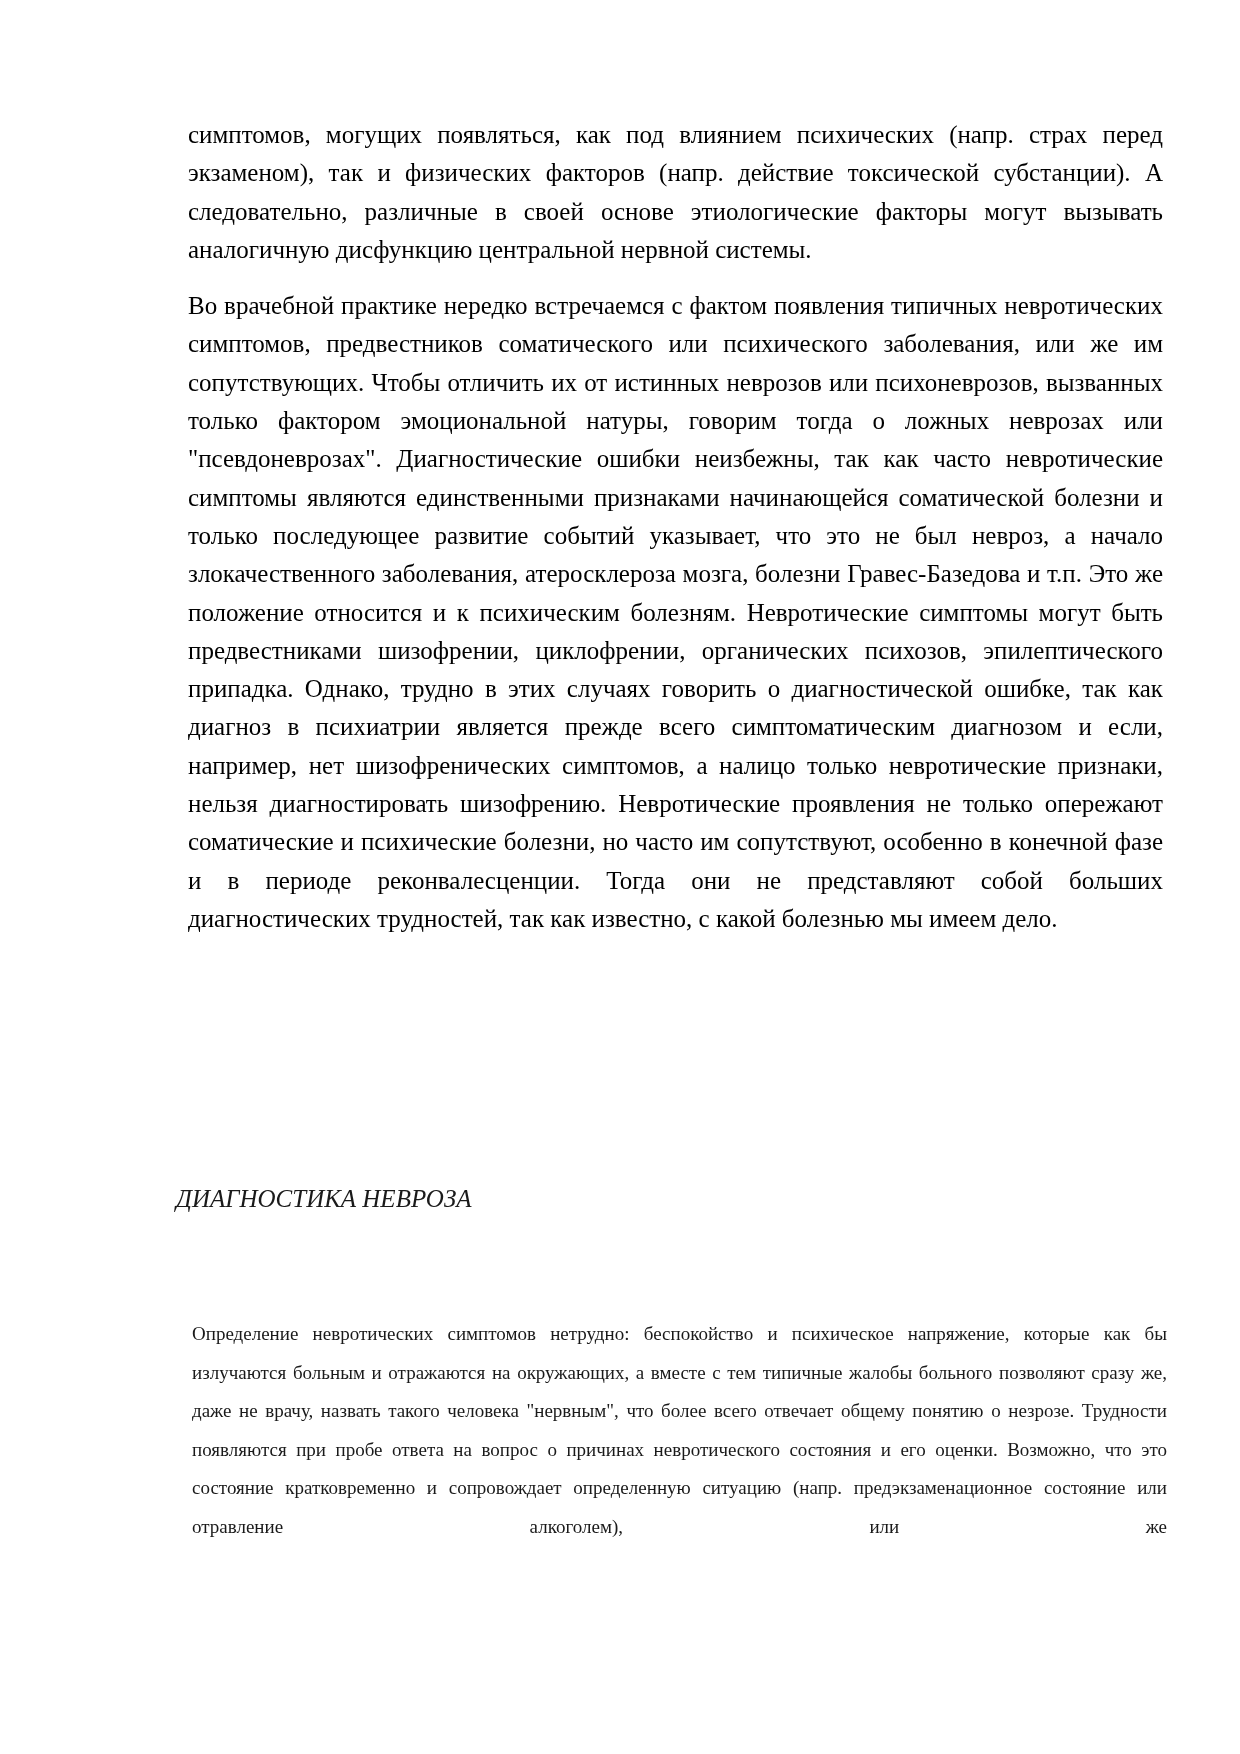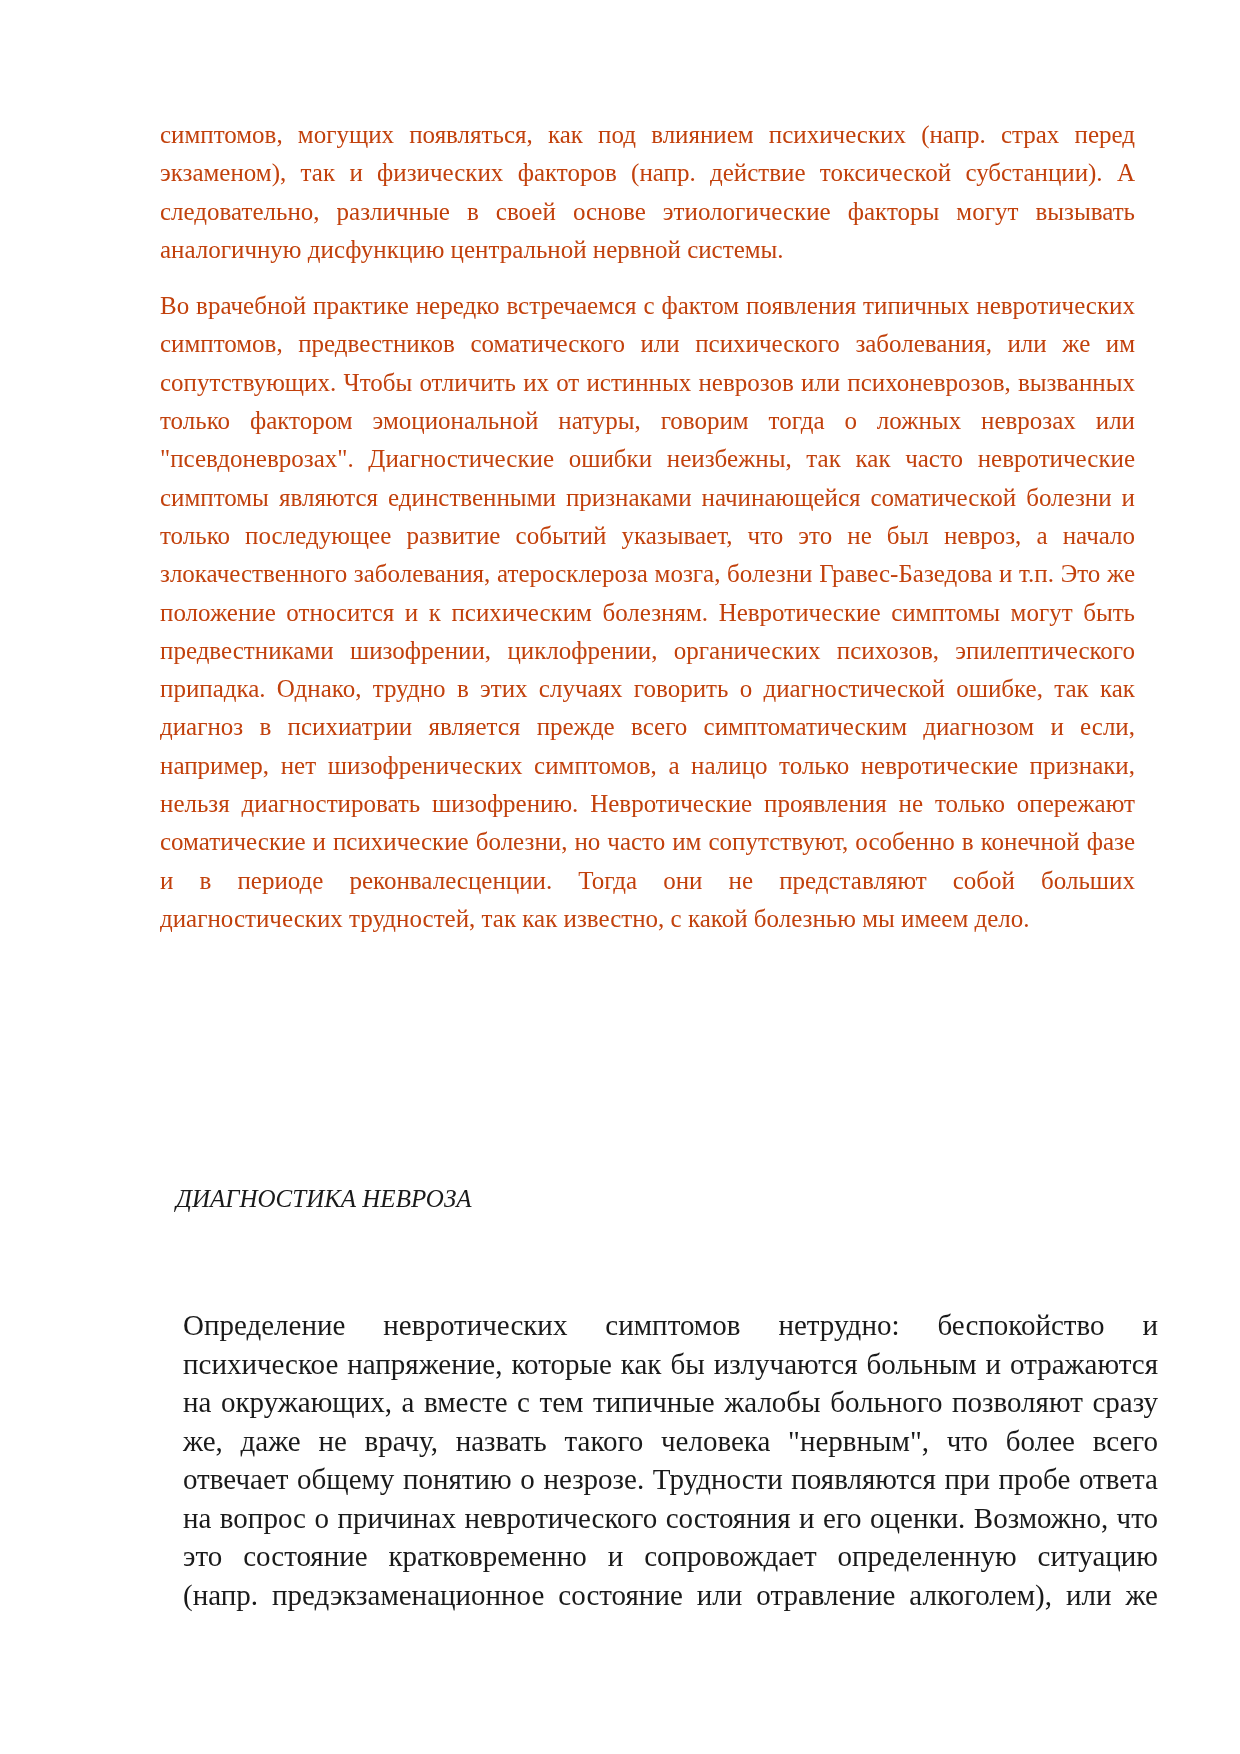--- a/index.html
+++ b/index.html
@@ -1,33 +1,33 @@
 <!DOCTYPE html>
 <html><head>
 <meta charset="utf-8">
 <style>
   html, body { margin:0; padding:0; background:#ffffff; }
   body { width:1240px; height:1754px; position:relative; overflow:hidden; }
   .page {
-    position:absolute; left:160px; top:116px; width:975px;
+    position:absolute; left:188px; top:116px; width:975px;
     font-family:"Liberation Serif","DejaVu Serif",serif;
-    font-size:25px; line-height:38.3px; color:#c2410c;
+    font-size:25px; line-height:38.3px; color:#000000;
     text-align:justify;
   }
   .para { margin:0; text-align:justify; }
   .p1 { margin-bottom:18px; }
   .heading {
     position:absolute; left:176px; top:1180px;
     font-family:"Liberation Serif","DejaVu Serif",serif;
     font-size:25px; line-height:38px; color:#1a1a1a; margin:0; font-weight:normal;font-style:italic;
   }
   .p3 {
     position:absolute; left:176px; top:1299px; width:975px;
     font-family:"Liberation Serif","DejaVu Serif",serif;
-    font-size:29px; line-height:38.5px; color:#1a1a1a; text-align:justify; margin:7px;
+    font-size:19px; line-height:38.5px; color:#1a1a1a; text-align:justify; margin:16px;
   }
   .last { text-align-last:justify; }
 </style>
 </head>
 <body>
 
 <div class="page">
   <p class="para p1">симптомов, могущих появляться, как под влиянием психических (напр. страх перед экзаменом), так и физических факторов (напр. действие токсической субстанции). А следовательно, различные в своей основе этиологические факторы могут вызывать аналогичную дисфункцию центральной нервной системы.</p>
   <p class="para">Во врачебной практике нередко встречаемся с фактом появления типичных невротических симптомов, предвестников соматического или психического заболевания, или же им сопутствующих. Чтобы отличить их от истинных неврозов или психоневрозов, вызванных только фактором эмоциональной натуры, говорим тогда о ложных неврозах или "псевдоневрозах". Диагностические ошибки неизбежны, так как часто невротические симптомы являются единственными признаками начинающейся соматической болезни и только последующее развитие событий указывает, что это не был невроз, а начало злокачественного заболевания, атеросклероза мозга, болезни Гравес-Базедова и т.п. Это же положение относится и к психическим болезням. Невротические симптомы могут быть предвестниками шизофрении, циклофрении, органических психозов, эпилептического припадка. Однако, трудно в этих случаях говорить о диагностической ошибке, так как диагноз в психиатрии является прежде всего симптоматическим диагнозом и если, например, нет шизофренических симптомов, а налицо только невротические признаки, нельзя диагностировать шизофрению. Невротические проявления не только опережают соматические и психические болезни, но часто им сопутствуют, особенно в конечной фазе и в периоде реконвалесценции. Тогда они не представляют собой больших диагностических трудностей, так как известно, с какой болезнью мы имеем дело.</p>
 </div>

